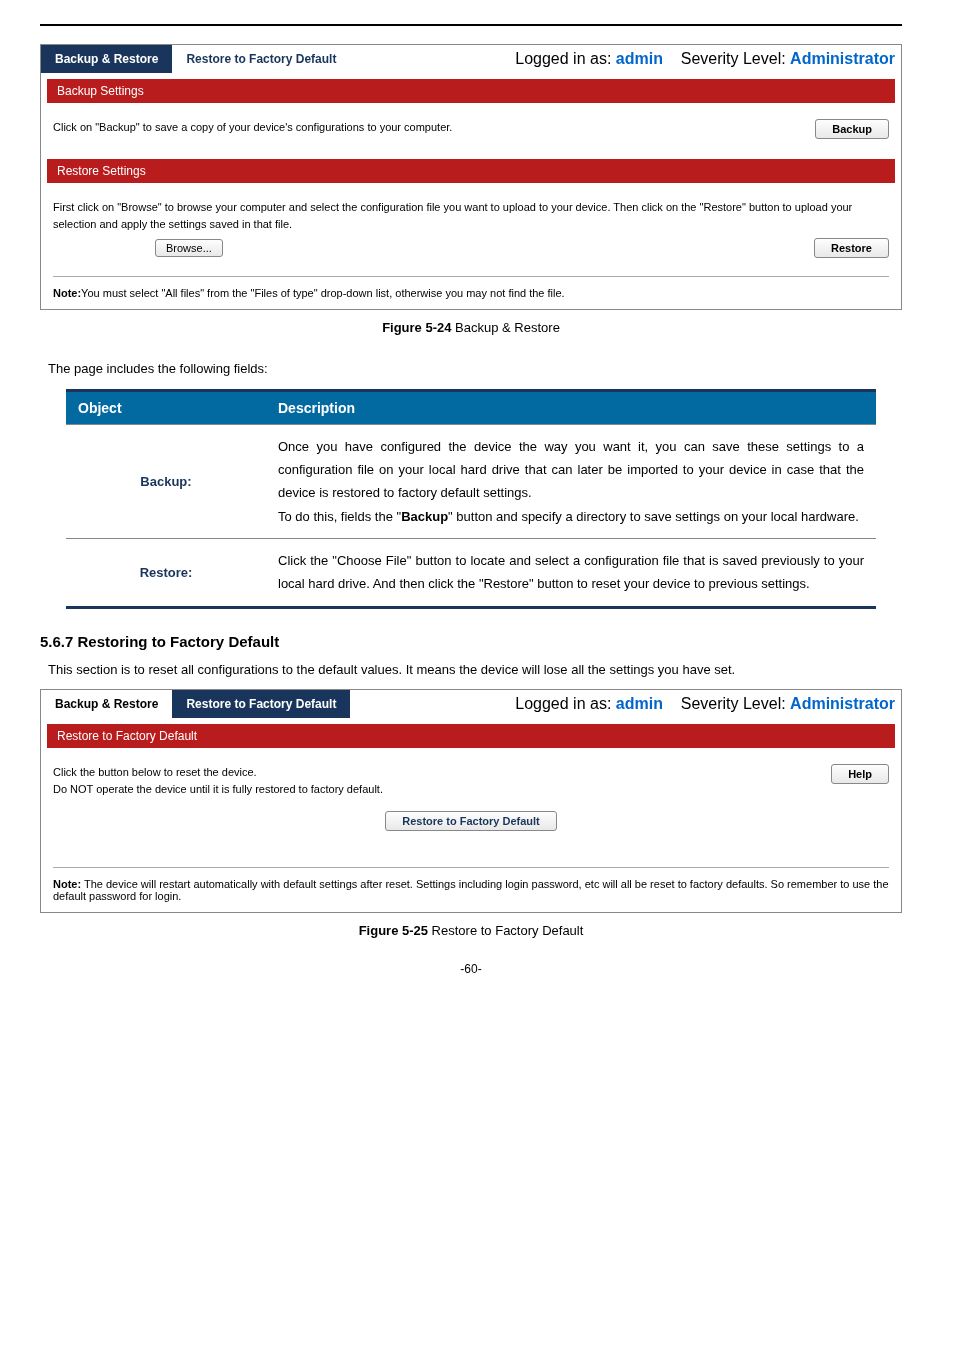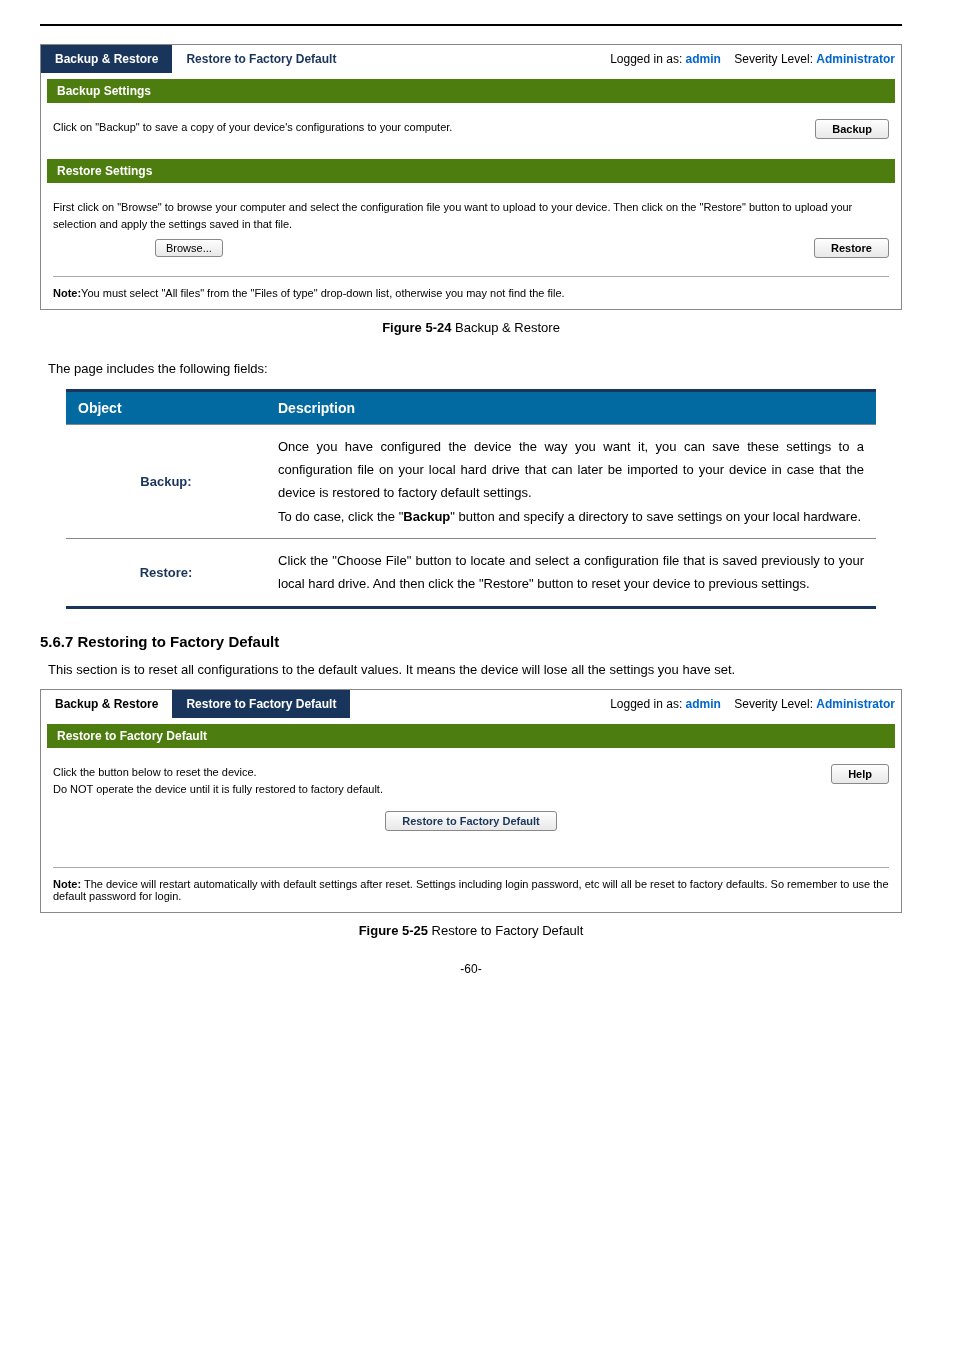--- a/index.html
+++ b/index.html
@@ -43,30 +43,30 @@
     color: #fff;
   }
   .tab.active {
     background: #fff;
     color: #1a355c;
   }
   .tab-spacer {
     flex: 1;
   }
   .login-info {
-    font-size: 12px;
+    font-size: 16px;
     padding-right: 6px;
     white-space: nowrap;
   }
   .login-info .lbl { color: #000; }
   .login-info .val { color: #0066cc; font-weight: bold; }
   .section-bar {
-    background: #4d7c0f;
+    background: #b91c1c;
     color: #fff;
-    font-weight: bold;
+    font-weight: normal;
     font-size: 12px;
     padding: 5px 10px;
     margin: 6px;
   }
   .section-body {
     padding: 10px 12px 14px 12px;
     font-size: 11px;
     position: relative;
   }
   .section-row {
@@ -234,21 +234,21 @@
       <tr>
         <th>Object</th>
         <th>Description</th>
       </tr>
     </thead>
     <tbody>
       <tr>
         <td class="obj">Backup:</td>
         <td>
           <span>Once you have configured the device the way you want it, you can save these settings to a configuration file on your local hard drive that can later be imported to your device in case that the device is restored to factory default settings.</span><br>
-          <span>To do case, click the "</span><b>Backup</b><span>" button and specify a directory to save settings on your local hardware.</span>
+          <span>To do this, fields the "</span><b>Backup</b><span>" button and specify a directory to save settings on your local hardware.</span>
         </td>
       </tr>
       <tr>
         <td class="obj">Restore:</td>
         <td>Click the "Choose File" button to locate and select a configuration file that is saved previously to your local hard drive. And then click the "Restore" button to reset your device to previous settings.</td>
       </tr>
     </tbody>
   </table>
 
   <div class="heading">5.6.7  Restoring to Factory Default</div>

